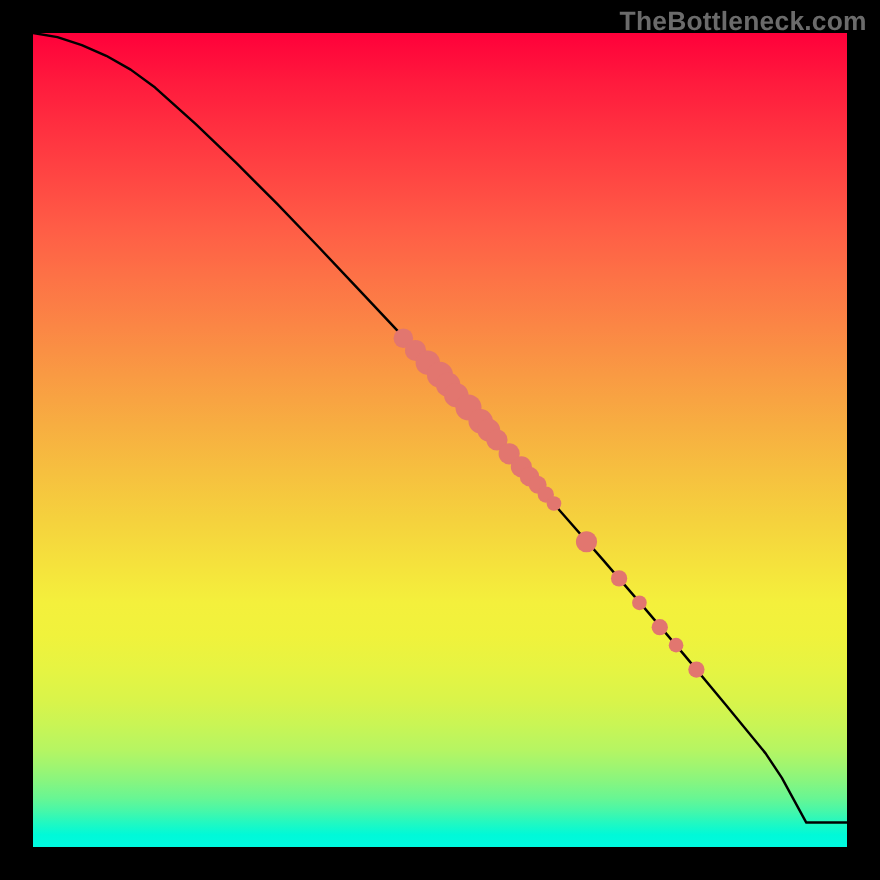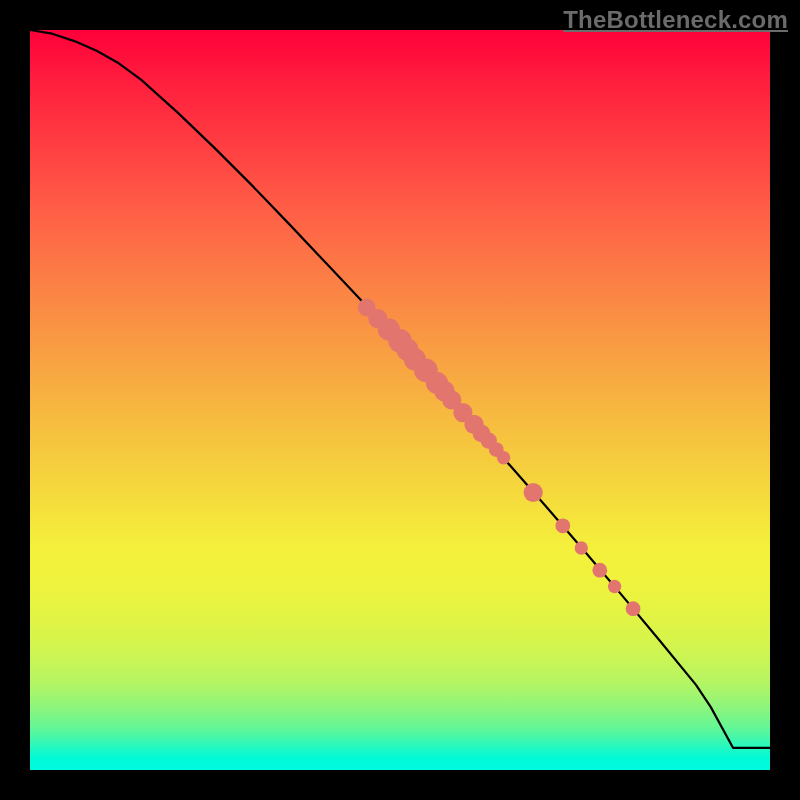--- a/index.html
+++ b/index.html
@@ -52,21 +52,20 @@
   }
   .watermark {
     position: absolute;
     top: 6px;
     right: 12px;
     font-family: Arial, Helvetica, sans-serif;
     font-size: 24px;
     font-weight: 600;
     color: #6b6b6b;
     letter-spacing: 0.2px;
-    text-decoration: underline;
   }
   svg.curve {
     position: absolute;
     left: 30px;
     top: 30px;
     width: 740px;
     height: 740px;
   }
   .dot {
     fill: #e2766f;

